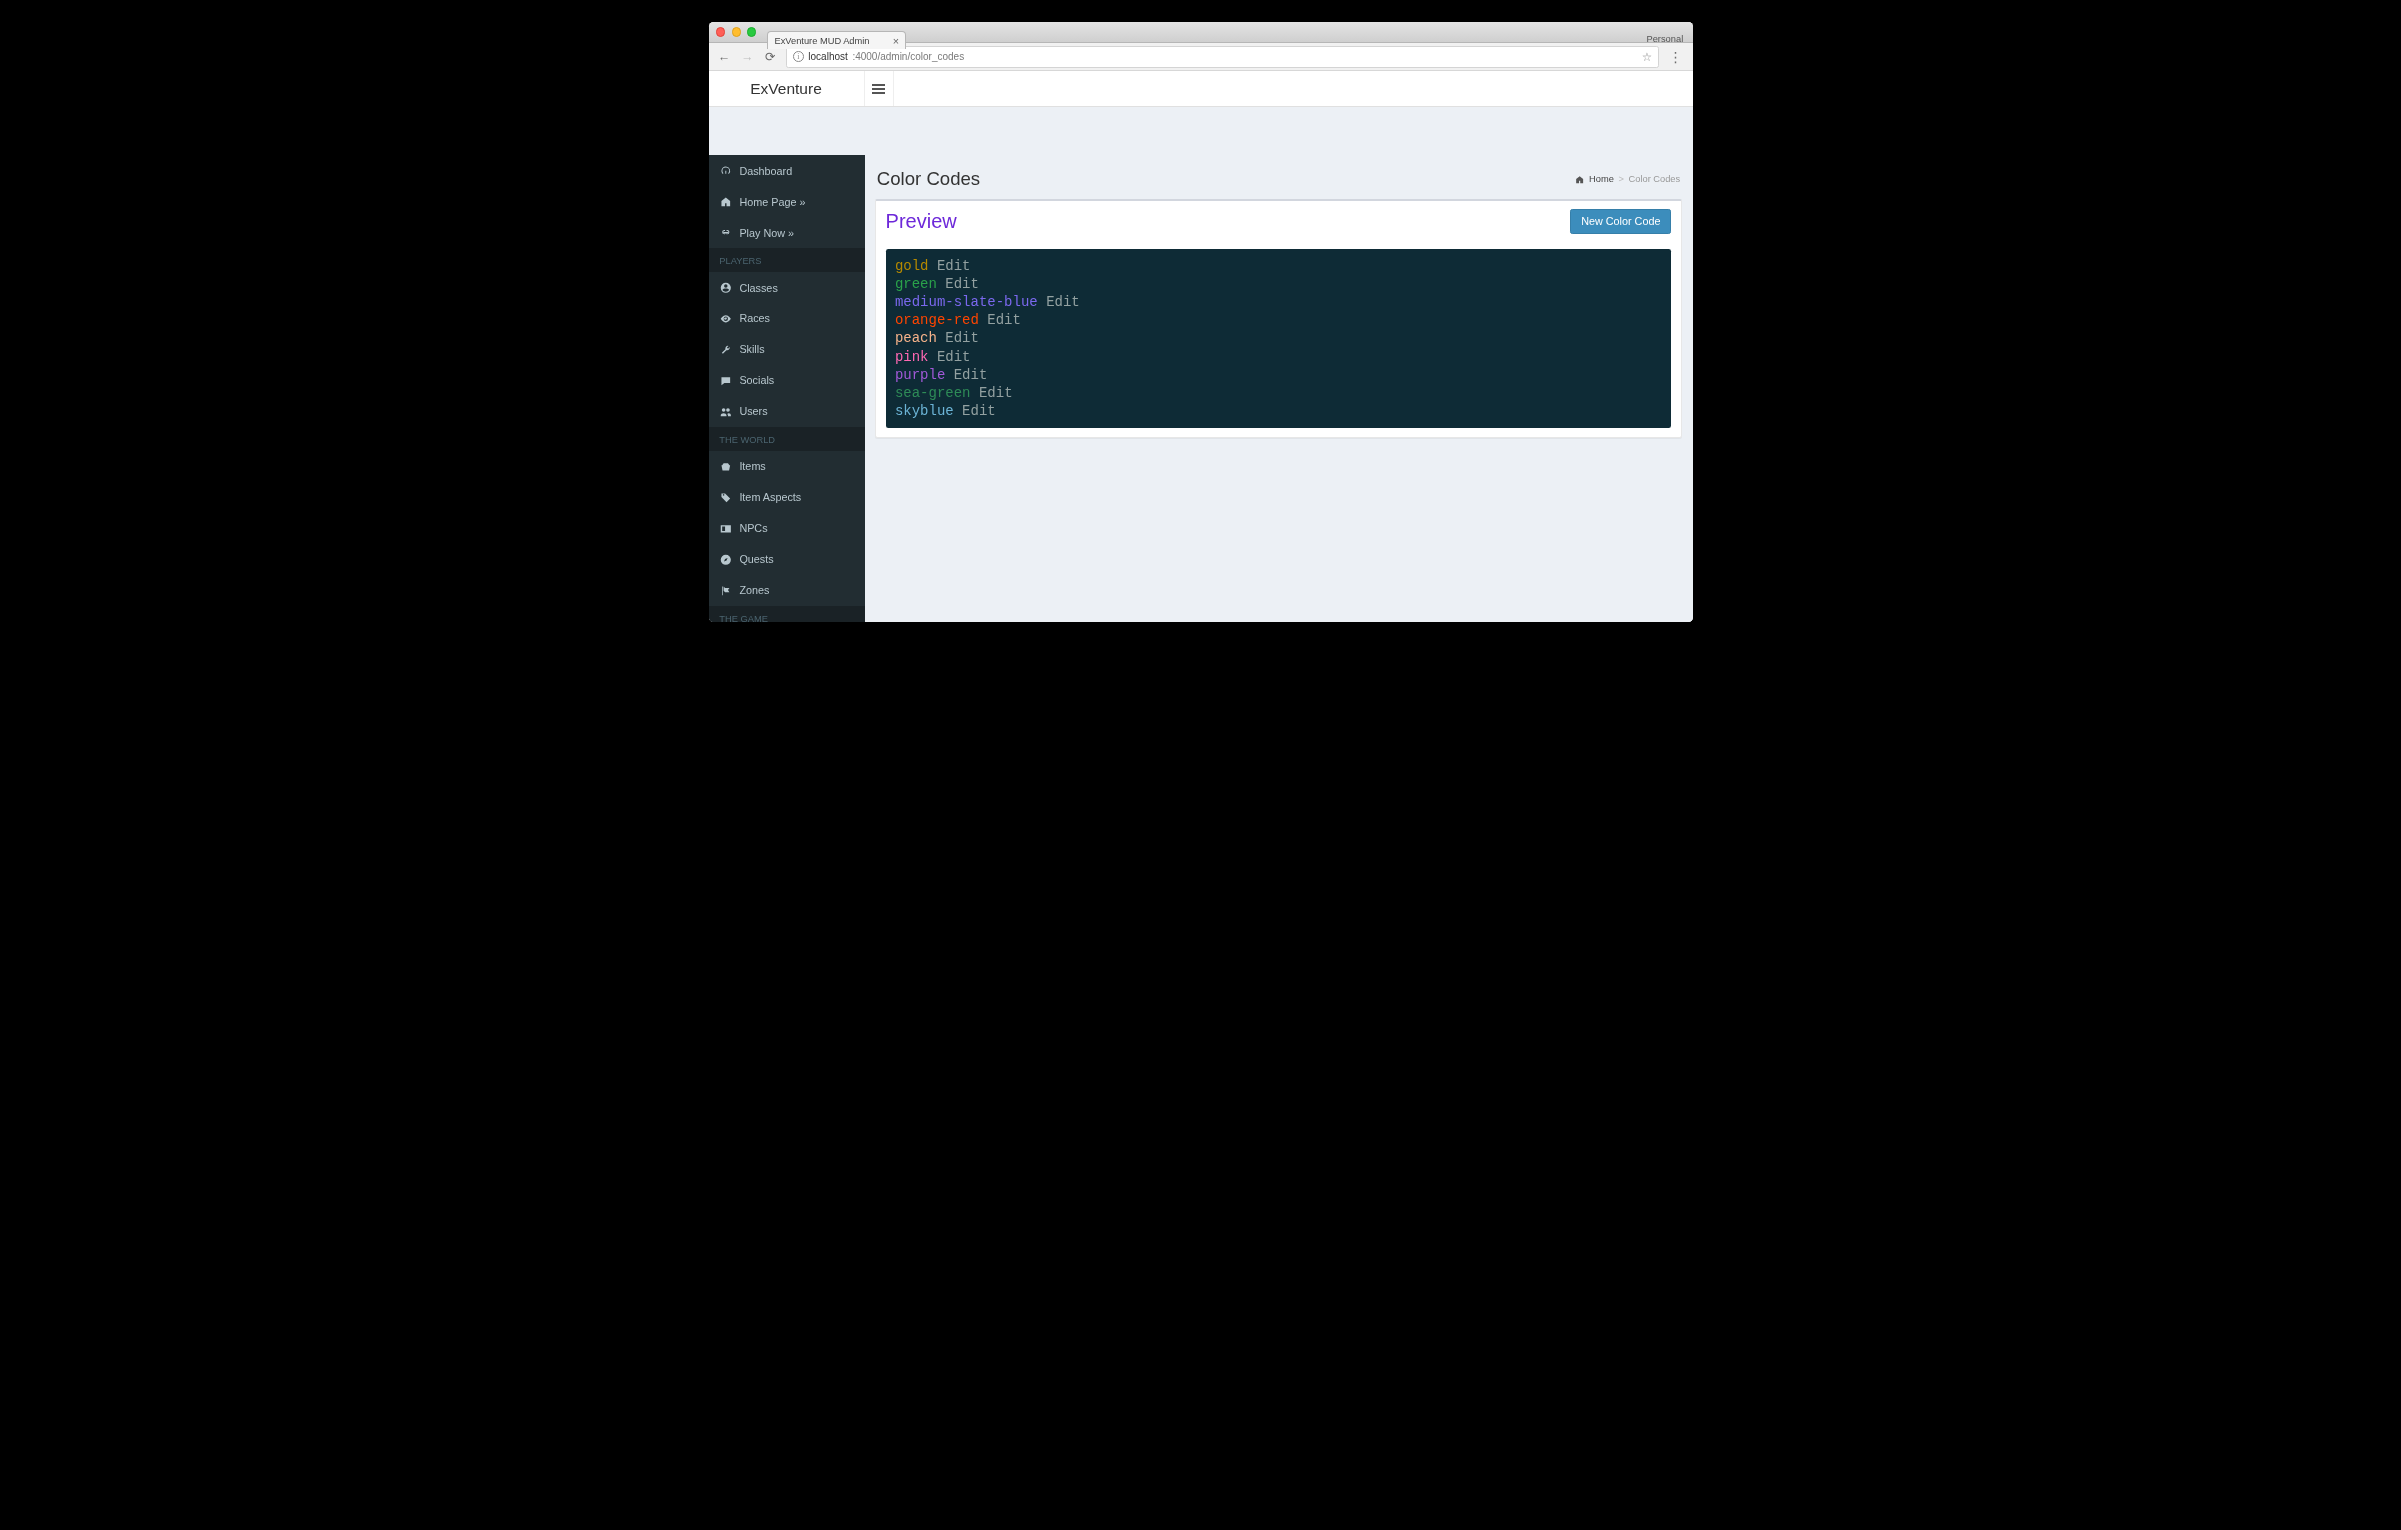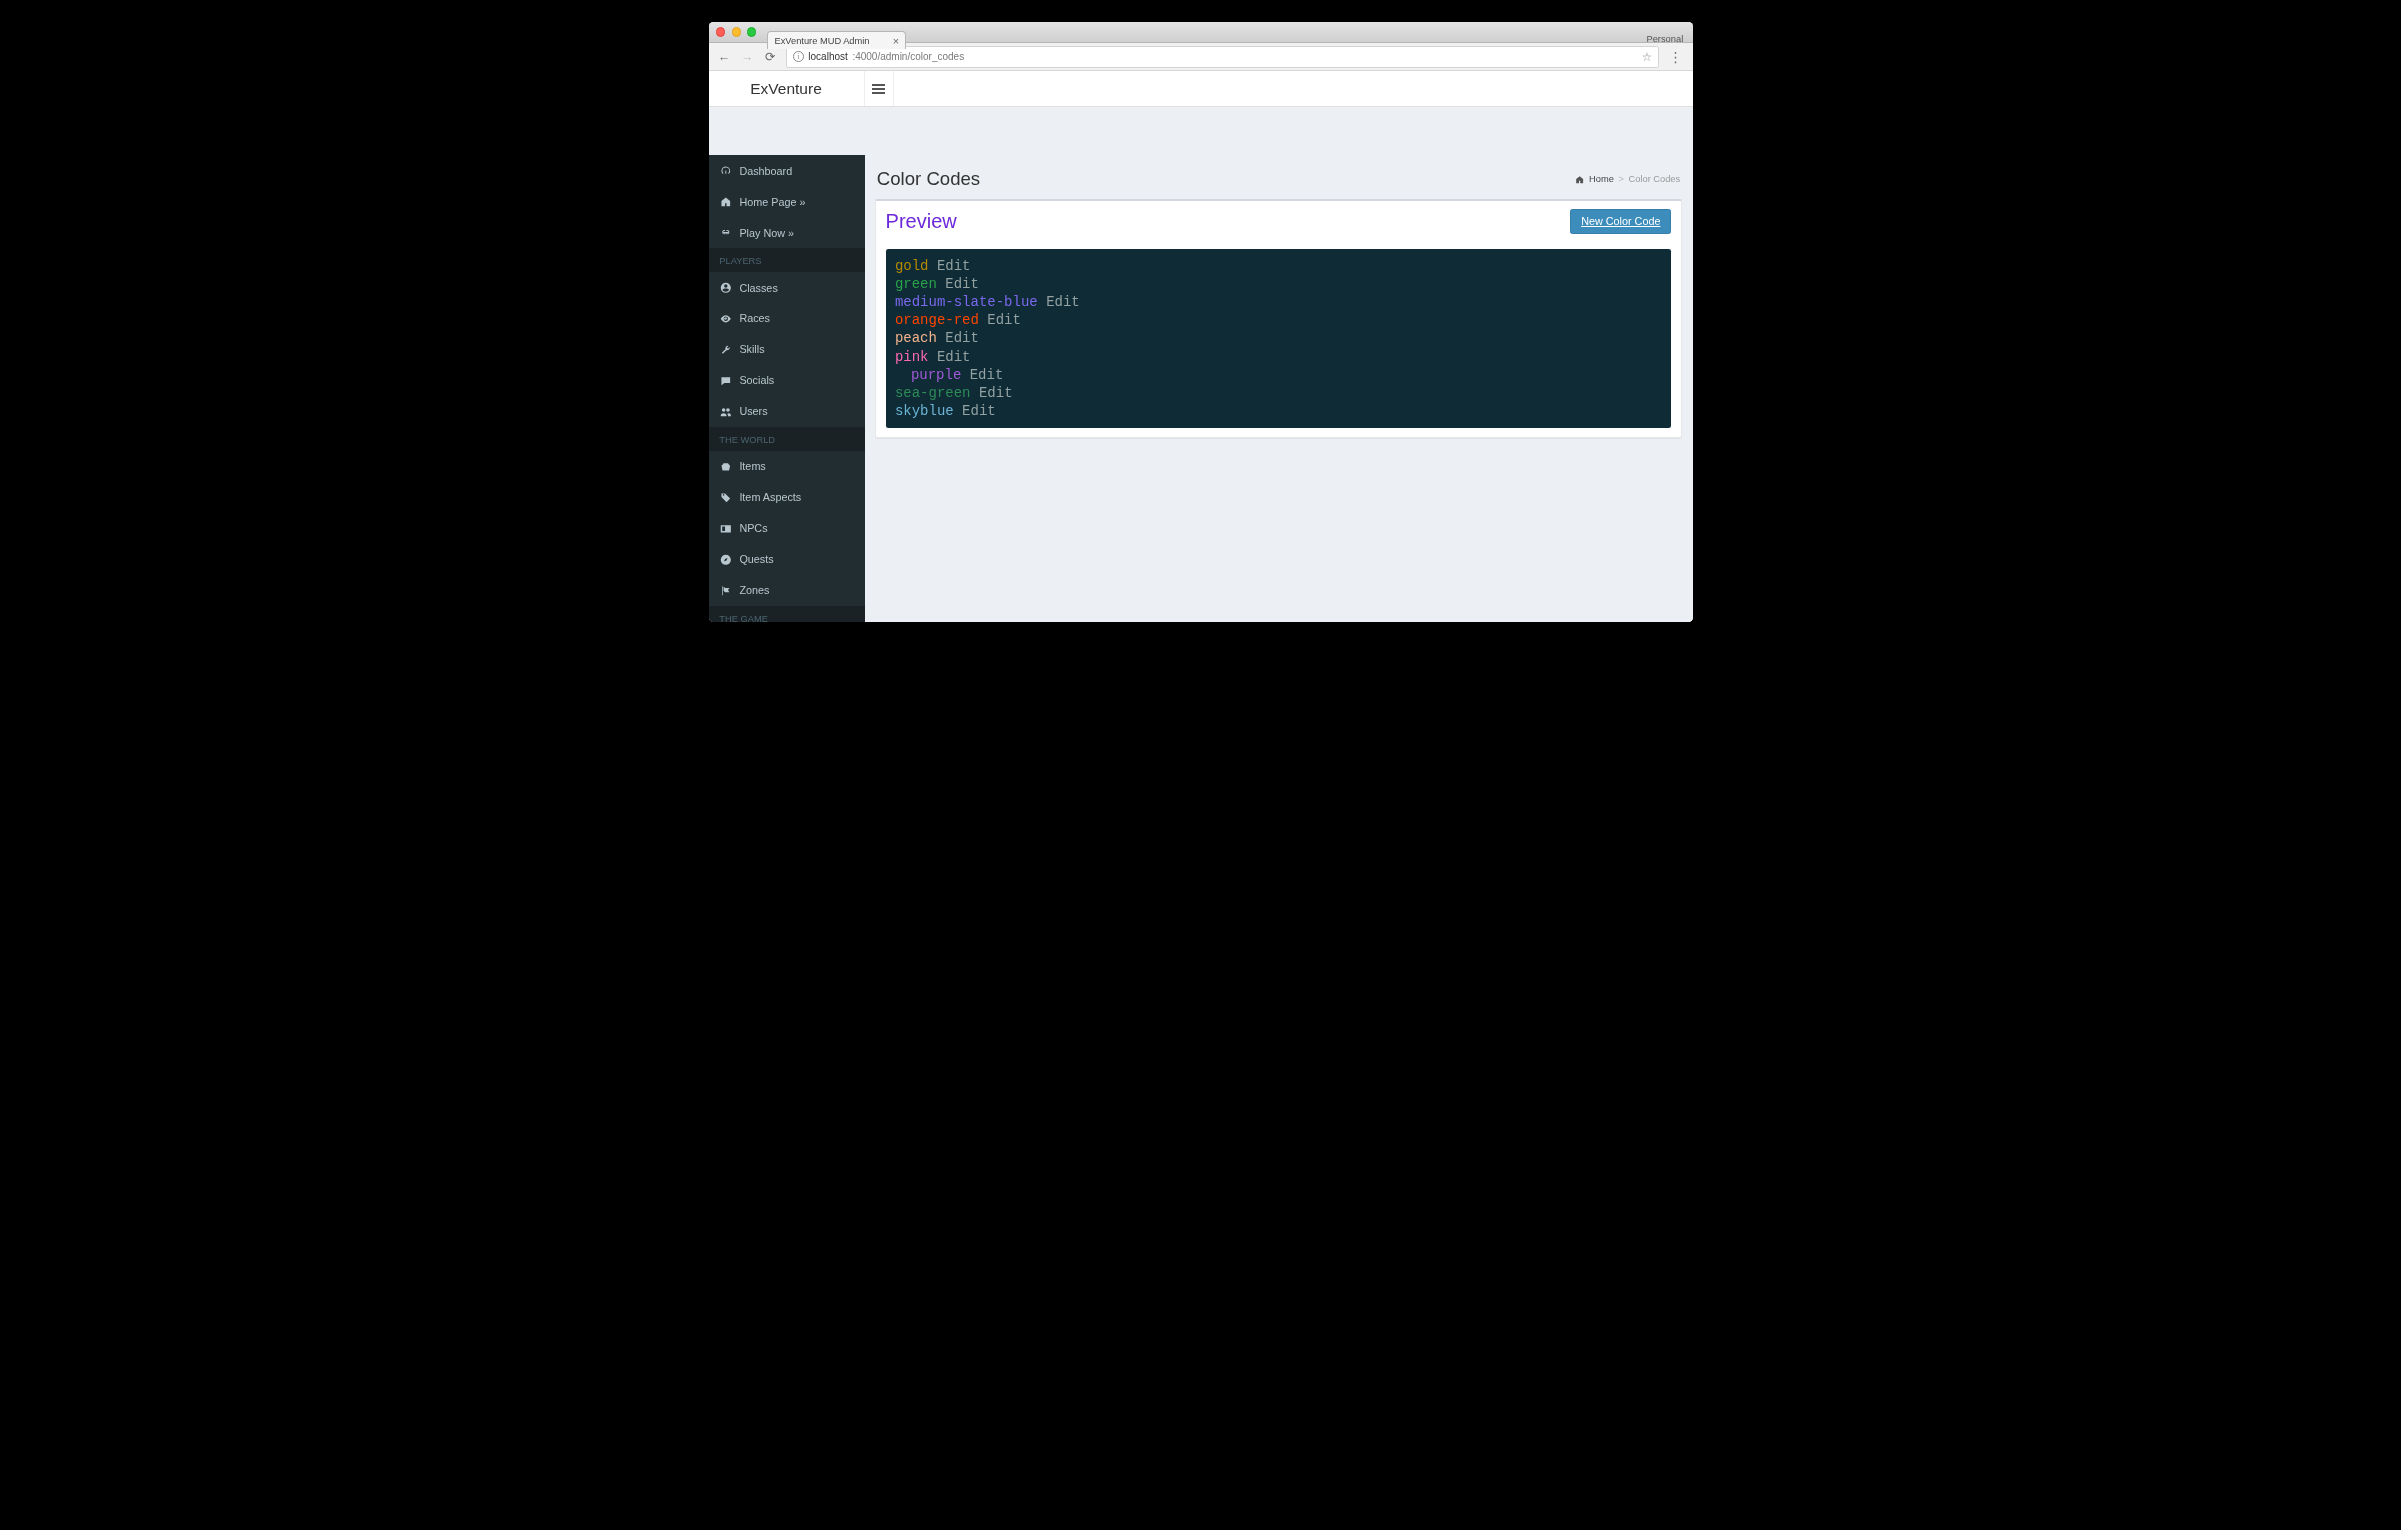--- a/index.html
+++ b/index.html
@@ -153,21 +153,21 @@
     border-radius:2.3px;
     box-shadow:0 0.8px 0.8px rgba(0,0,0,.05);
   }
   .panel-head {
     display:flex; align-items:center; justify-content:space-between;
     padding:7.7px 9.3px;
   }
   .panel-head h3 { font-size:20px; font-weight:400; color:#6d28d9; }
   .btn-primary {
     background:#3c8dbc; color:#fff; border:0.8px solid #367fa9;
-    padding:5.4px 10px; font-size:10.8px; border-radius:2.3px;text-decoration:underline;
+    padding:5.4px 10px; font-size:10.8px; border-radius:2.3px;
   }
   .panel-body { padding:7.7px 9.3px 9.3px; }
   .preview-box {
     background:#0e2b36; border-radius:2.3px;
     padding:7.7px 9.3px;
     font-family: "SFMono-Regular", Consolas, "Liberation Mono", Menlo, monospace;
     font-size:14px; line-height:1.3;
     color:#93a1a1;
   }
   .cc-line { white-space:pre; }
@@ -357,21 +357,21 @@
             <button class="btn-primary">New Color Code</button>
           </div>
           <div class="panel-body">
             <div class="preview-box" id="preview-box">
                 <div class="cc-line"><span class="cc-name" style="color: rgb(181, 137, 0);">gold</span> <span class="cc-edit">Edit</span></div>
                 <div class="cc-line"><span class="cc-name" style="color: rgb(42, 162, 74);">green</span> <span class="cc-edit">Edit</span></div>
                 <div class="cc-line"><span class="cc-name" style="color: rgb(123, 104, 238);">medium-slate-blue</span> <span class="cc-edit">Edit</span></div>
                 <div class="cc-line"><span class="cc-name" style="color: rgb(255, 69, 0);">orange-red</span> <span class="cc-edit">Edit</span></div>
                 <div class="cc-line"><span class="cc-name" style="color: rgb(245, 178, 138);">peach</span> <span class="cc-edit">Edit</span></div>
                 <div class="cc-line"><span class="cc-name" style="color: rgb(255, 105, 180);">pink</span> <span class="cc-edit">Edit</span></div>
-                <div class="cc-line"><span class="cc-name" style="color: rgb(162, 89, 217); margin-left: 16px;">purple</span> <span class="cc-edit">Edit</span></div>
+                <div class="cc-line"><span class="cc-name" style="color: rgb(162, 89, 217);">purple</span> <span class="cc-edit">Edit</span></div>
                 <div class="cc-line"><span class="cc-name" style="color: rgb(46, 139, 87);">sea-green</span> <span class="cc-edit">Edit</span></div>
                 <div class="cc-line"><span class="cc-name" style="color: rgb(108, 180, 214);">skyblue</span> <span class="cc-edit">Edit</span></div>
               </div>
           </div>
         </section>
       </main>
     </div>
   </div>
 </div>
 

